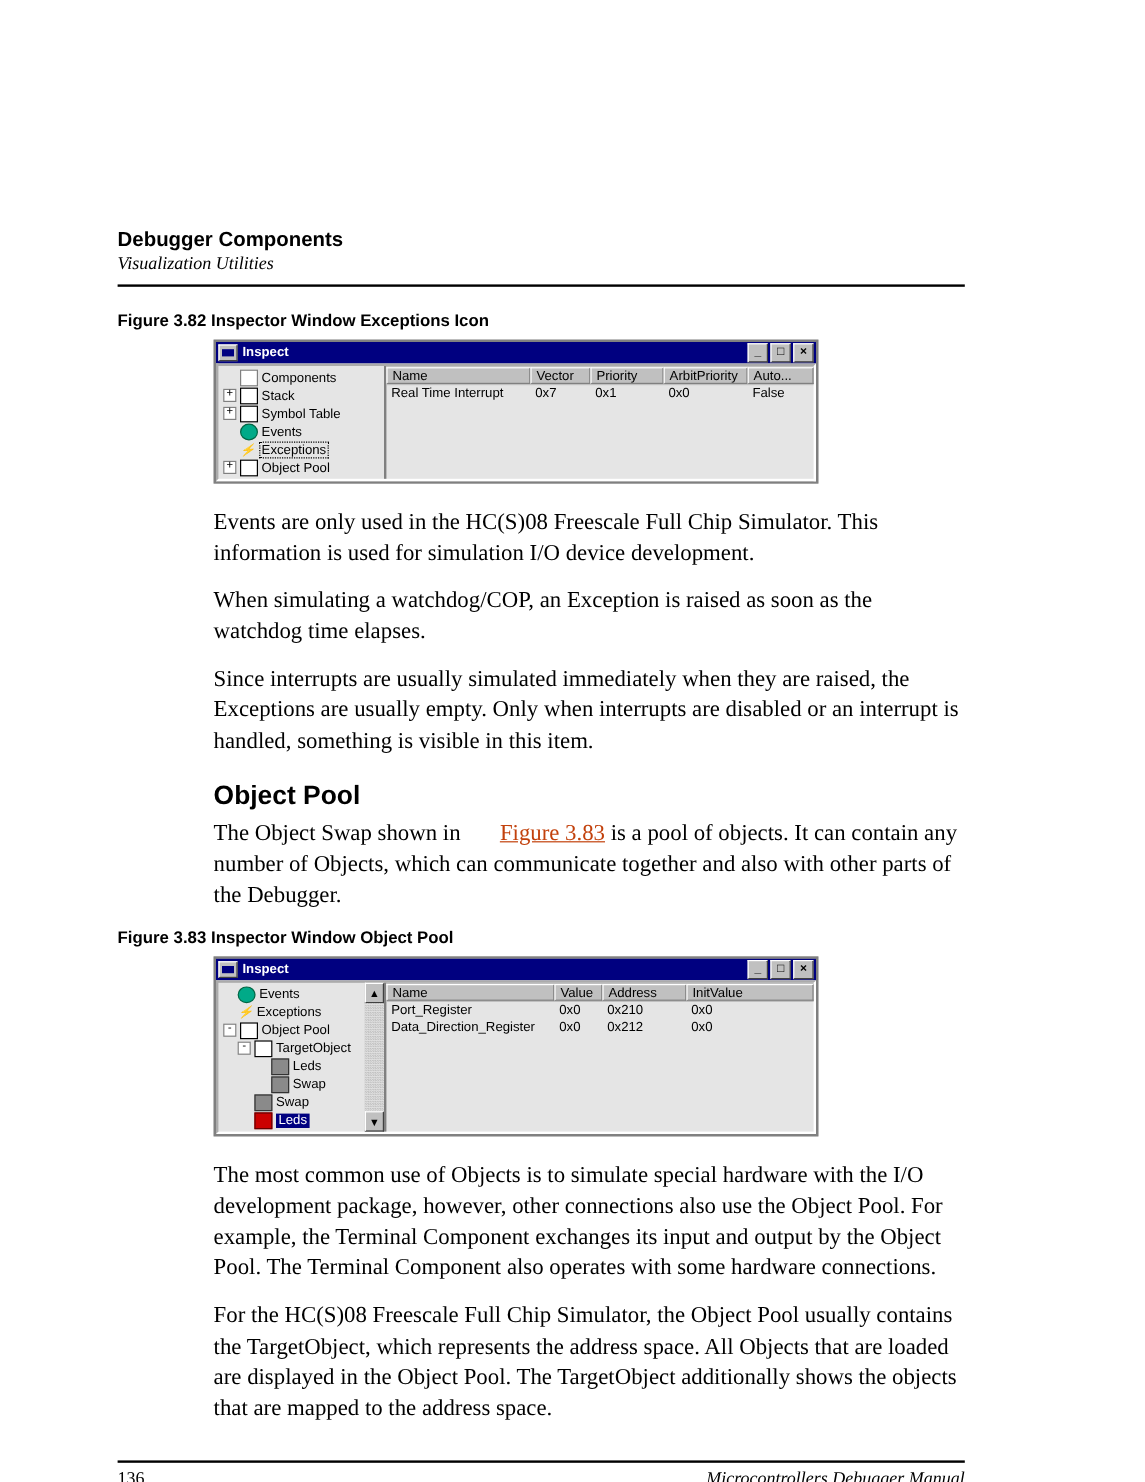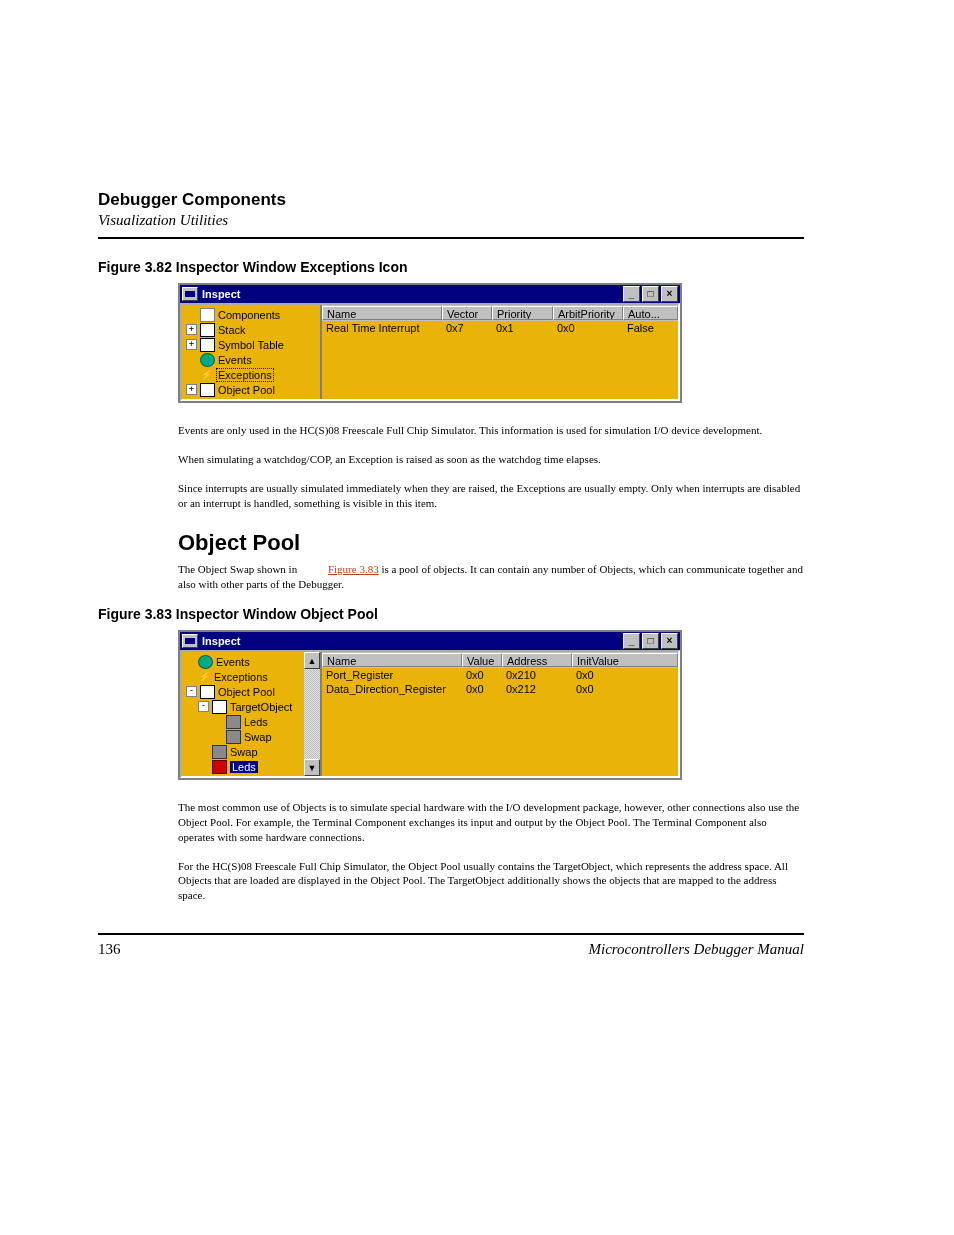--- a/index.html
+++ b/index.html
@@ -30,21 +30,21 @@
     border-top: 2px solid #000;
     margin: 2px 0 20px 0;
   }
   .fig-caption {
     font-family: Arial, Helvetica, sans-serif;
     font-weight: bold;
     font-size: 14px;
     margin: 10px 0 8px 0;
   }
   .body-text {
-    font-size: 11px;
+    font-size: 19px;
     line-height: 1.35;
     margin: 0 0 14px 0;
     padding-left: 80px;
   }
   .heading2 {
     font-family: Arial, Helvetica, sans-serif;
     font-weight: bold;
     font-size: 22px;
     margin: 20px 0 6px 80px;
   }
@@ -100,21 +100,21 @@
     background: #c0c0c0;
     border: 1px solid #fff;
     border-right-color: #404040;
     border-bottom-color: #404040;
     margin-left: 2px;
     display: flex; align-items:center; justify-content:center;
     color:#000; font-weight:bold; font-size:10px; line-height:10px;
   }
   .win-body {
     display: flex;
-    background: #eab308;
+    background: #e5e5e5;
     border: 2px inset #fff;
   }
   .tree {
     width: 140px;
     border-right: 2px solid #808080;
     padding: 2px 2px 2px 2px;
     position: relative;
     box-sizing: border-box;
   }
   .tree-row {

